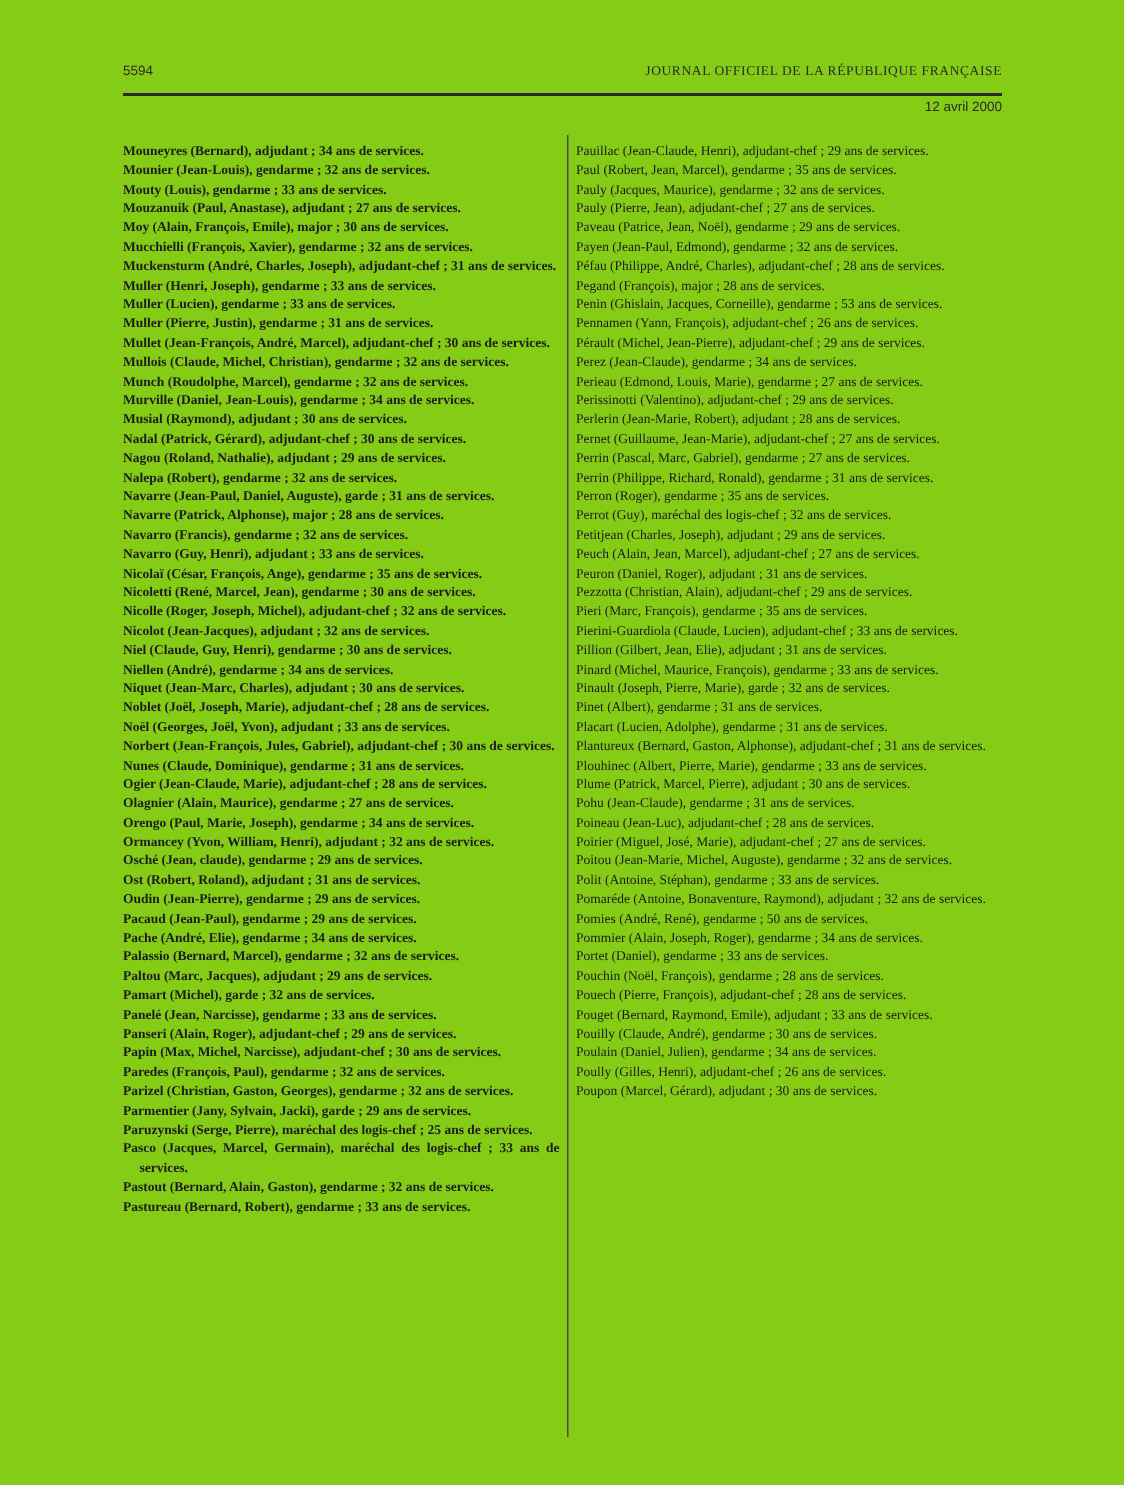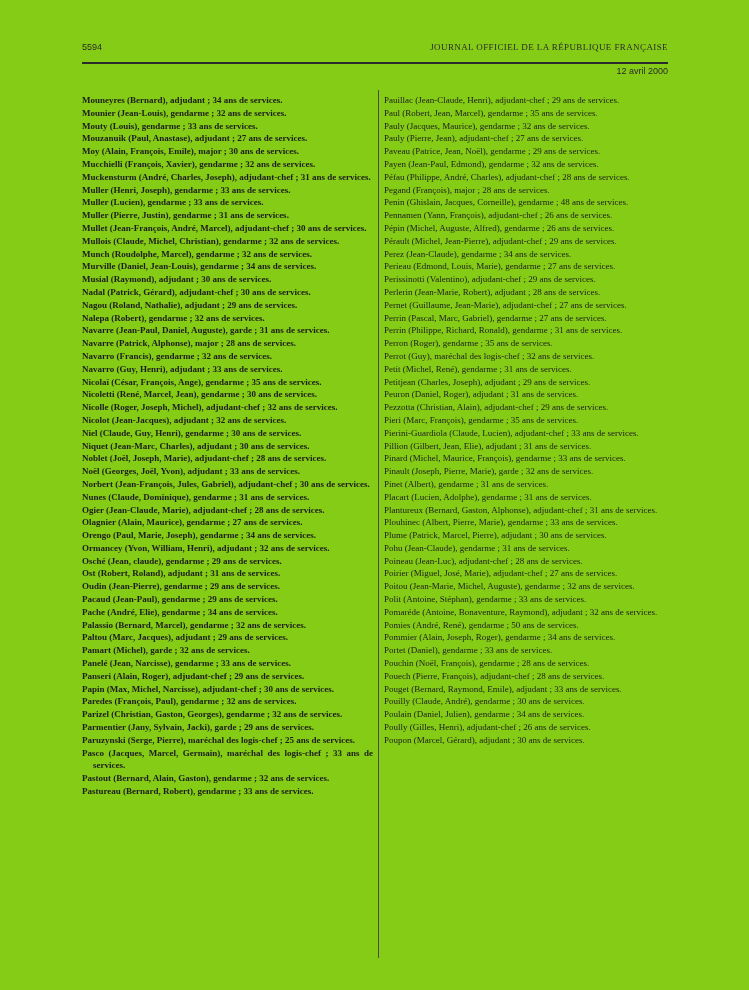--- a/index.html
+++ b/index.html
@@ -119,20 +119,21 @@
       <p class="entry">Nalepa (Robert), gendarme ; 32 ans de services.</p>
       <p class="entry">Navarre (Jean-Paul, Daniel, Auguste), garde ; 31 ans de services.</p>
       <p class="entry">Navarre (Patrick, Alphonse), major ; 28 ans de services.</p>
       <p class="entry">Navarro (Francis), gendarme ; 32 ans de services.</p>
       <p class="entry">Navarro (Guy, Henri), adjudant ; 33 ans de services.</p>
       <p class="entry">Nicolaï (César, François, Ange), gendarme ; 35 ans de services.</p>
       <p class="entry">Nicoletti (René, Marcel, Jean), gendarme ; 30 ans de services.</p>
       <p class="entry">Nicolle (Roger, Joseph, Michel), adjudant-chef ; 32 ans de services.</p>
       <p class="entry">Nicolot (Jean-Jacques), adjudant ; 32 ans de services.</p>
       <p class="entry">Niel (Claude, Guy, Henri), gendarme ; 30 ans de services.</p>
+      <p class="entry">Niellen (André), gendarme ; 34 ans de services.</p>
       <p class="entry">Niquet (Jean-Marc, Charles), adjudant ; 30 ans de services.</p>
       <p class="entry">Noblet (Joël, Joseph, Marie), adjudant-chef ; 28 ans de services.</p>
       <p class="entry">Noël (Georges, Joël, Yvon), adjudant ; 33 ans de services.</p>
       <p class="entry">Norbert (Jean-François, Jules, Gabriel), adjudant-chef ; 30 ans de services.</p>
       <p class="entry">Nunes (Claude, Dominique), gendarme ; 31 ans de services.</p>
       <p class="entry">Ogier (Jean-Claude, Marie), adjudant-chef ; 28 ans de services.</p>
       <p class="entry">Olagnier (Alain, Maurice), gendarme ; 27 ans de services.</p>
       <p class="entry">Orengo (Paul, Marie, Joseph), gendarme ; 34 ans de services.</p>
       <p class="entry">Ormancey (Yvon, William, Henri), adjudant ; 32 ans de services.</p>
       <p class="entry">Osché (Jean, claude), gendarme ; 29 ans de services.</p>
@@ -159,35 +160,34 @@
 
   <div class="column right">
       <p class="entry">Pauillac (Jean-Claude, Henri), adjudant-chef ; 29 ans de services.</p>
       <p class="entry">Paul (Robert, Jean, Marcel), gendarme ; 35 ans de services.</p>
       <p class="entry">Pauly (Jacques, Maurice), gendarme ; 32 ans de services.</p>
       <p class="entry">Pauly (Pierre, Jean), adjudant-chef ; 27 ans de services.</p>
       <p class="entry">Paveau (Patrice, Jean, Noël), gendarme ; 29 ans de services.</p>
       <p class="entry">Payen (Jean-Paul, Edmond), gendarme ; 32 ans de services.</p>
       <p class="entry">Péfau (Philippe, André, Charles), adjudant-chef ; 28 ans de services.</p>
       <p class="entry">Pegand (François), major ; 28 ans de services.</p>
-      <p class="entry">Penin (Ghislain, Jacques, Corneille), gendarme ; 48 ans de services.</p>
+      <p class="entry">Penin (Ghislain, Jacques, Corneille), gendarme ; 53 ans de services.</p>
       <p class="entry">Pennamen (Yann, François), adjudant-chef ; 26 ans de services.</p>
-      <p class="entry">Pépin (Michel, Auguste, Alfred), gendarme ; 26 ans de services.</p>
       <p class="entry">Pérault (Michel, Jean-Pierre), adjudant-chef ; 29 ans de services.</p>
       <p class="entry">Perez (Jean-Claude), gendarme ; 34 ans de services.</p>
       <p class="entry">Perieau (Edmond, Louis, Marie), gendarme ; 27 ans de services.</p>
       <p class="entry">Perissinotti (Valentino), adjudant-chef ; 29 ans de services.</p>
       <p class="entry">Perlerin (Jean-Marie, Robert), adjudant ; 28 ans de services.</p>
       <p class="entry">Pernet (Guillaume, Jean-Marie), adjudant-chef ; 27 ans de services.</p>
       <p class="entry">Perrin (Pascal, Marc, Gabriel), gendarme ; 27 ans de services.</p>
       <p class="entry">Perrin (Philippe, Richard, Ronald), gendarme ; 31 ans de services.</p>
       <p class="entry">Perron (Roger), gendarme ; 35 ans de services.</p>
       <p class="entry">Perrot (Guy), maréchal des logis-chef ; 32 ans de services.</p>
-      <p class="entry">Petit (Michel, René), gendarme ; 31 ans de services.</p>
       <p class="entry">Petitjean (Charles, Joseph), adjudant ; 29 ans de services.</p>
+      <p class="entry">Peuch (Alain, Jean, Marcel), adjudant-chef ; 27 ans de services.</p>
       <p class="entry">Peuron (Daniel, Roger), adjudant ; 31 ans de services.</p>
       <p class="entry">Pezzotta (Christian, Alain), adjudant-chef ; 29 ans de services.</p>
       <p class="entry">Pieri (Marc, François), gendarme ; 35 ans de services.</p>
       <p class="entry">Pierini-Guardiola (Claude, Lucien), adjudant-chef ; 33 ans de services.</p>
       <p class="entry">Pillion (Gilbert, Jean, Elie), adjudant ; 31 ans de services.</p>
       <p class="entry">Pinard (Michel, Maurice, François), gendarme ; 33 ans de services.</p>
       <p class="entry">Pinault (Joseph, Pierre, Marie), garde ; 32 ans de services.</p>
       <p class="entry">Pinet (Albert), gendarme ; 31 ans de services.</p>
       <p class="entry">Placart (Lucien, Adolphe), gendarme ; 31 ans de services.</p>
       <p class="entry">Plantureux (Bernard, Gaston, Alphonse), adjudant-chef ; 31 ans de services.</p>

